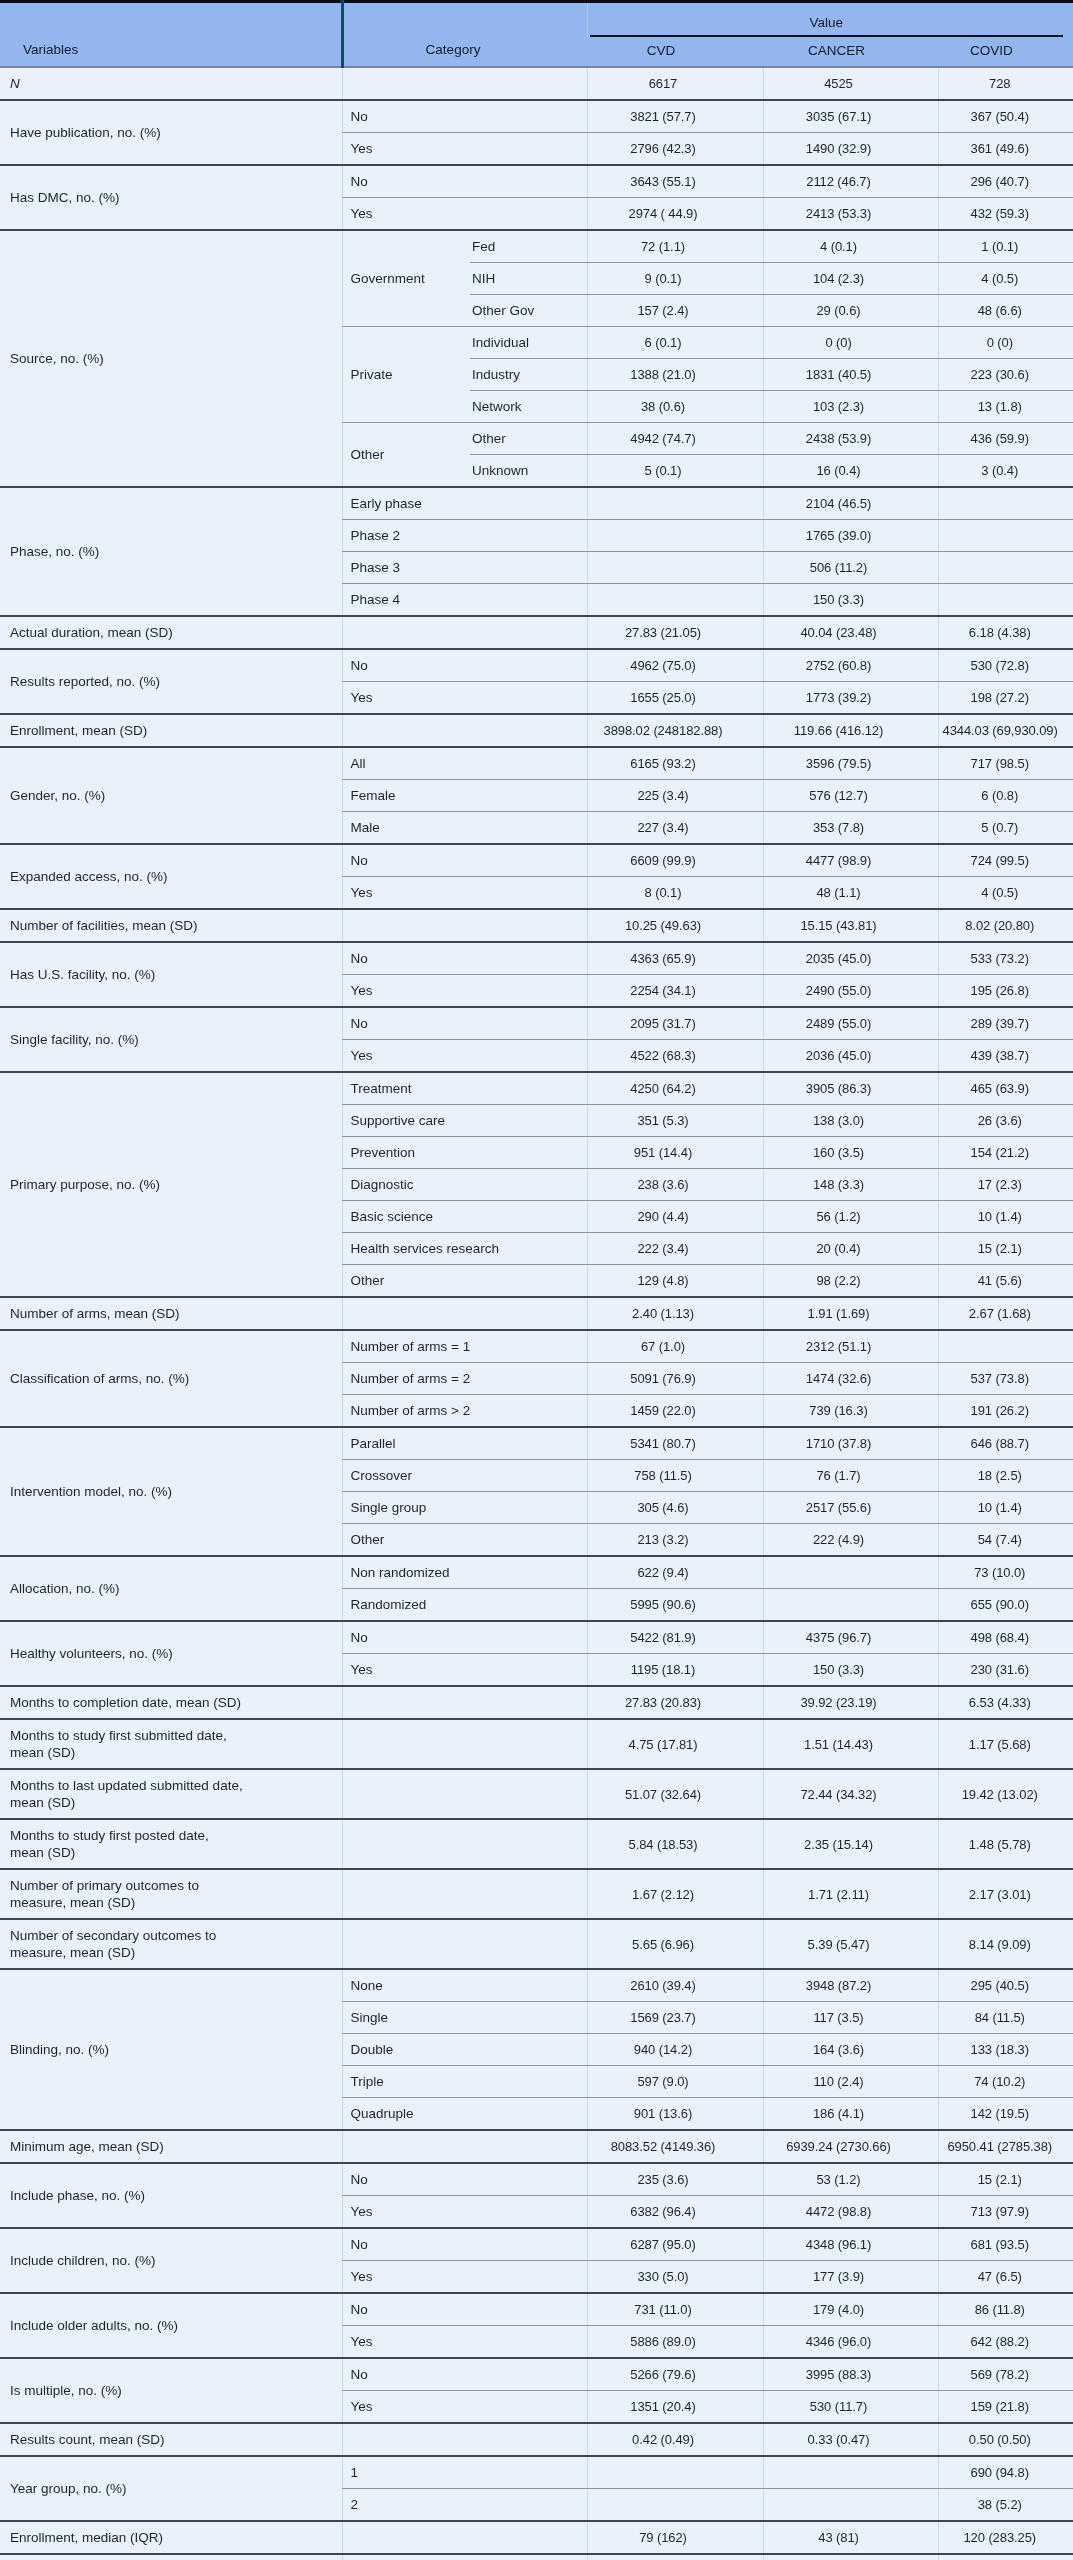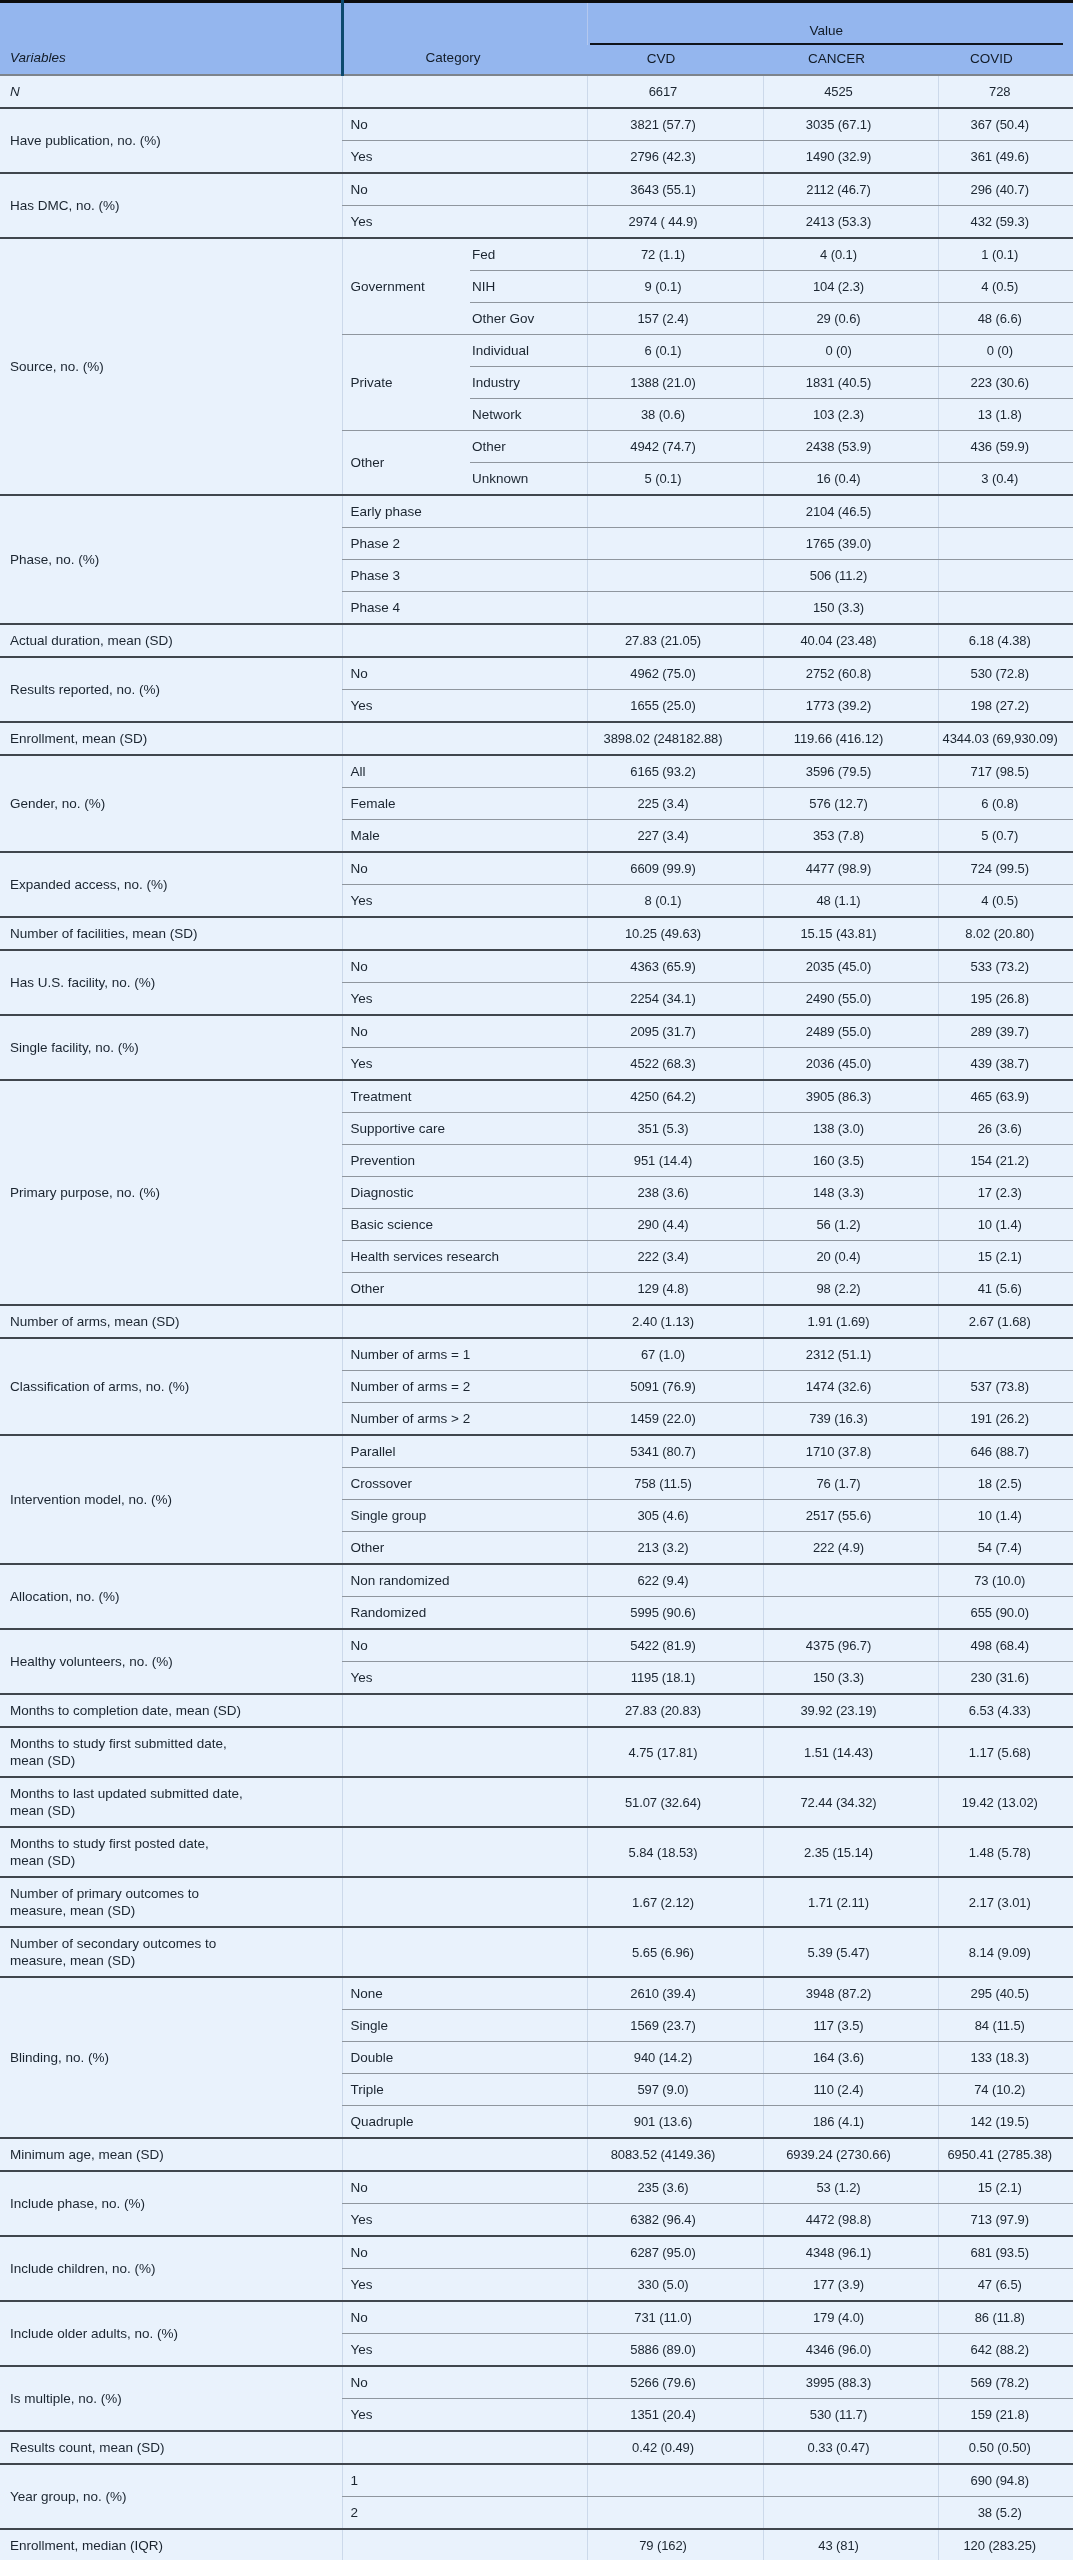--- a/index.html
+++ b/index.html
@@ -33,39 +33,38 @@
   col.c-v3{width:135px;}
 
   thead th{
     background:var(--header-blue);
     font-weight:normal;
     color:#121c28;
   }
   th.h-var{
     text-align:left;
     vertical-align:bottom;
-    padding:6px 8px 9px 10px;
+    padding:6px 8px 9px 23px;
     border-bottom:2px solid var(--line-headsep);
-    font-style:italic;
   }
   th.h-cat{
     text-align:center;
     vertical-align:bottom;
     padding:6px 24px 9px 0;
     border-bottom:2px solid var(--line-headsep);
     border-left:3px solid #0c4a6e;
   }
   th.h-value{
     padding:6px 0 0 0;
     border-left:1px solid #b4c8ee;
   }
   .value-inner{
     text-align:center;
     padding:2px 0 5px 0;
-    margin:12px 10px 0 2px;
+    margin:4px 10px 0 2px;
     border-bottom:2px solid #10141a;
   }
   tr.hdr-cols th{
     text-align:center;
     padding:6px 28px 8px 0;
     border-bottom:2px solid var(--line-headsep);
   }
   tr.hdr-cols th:nth-child(3){}
 
   tbody td{

